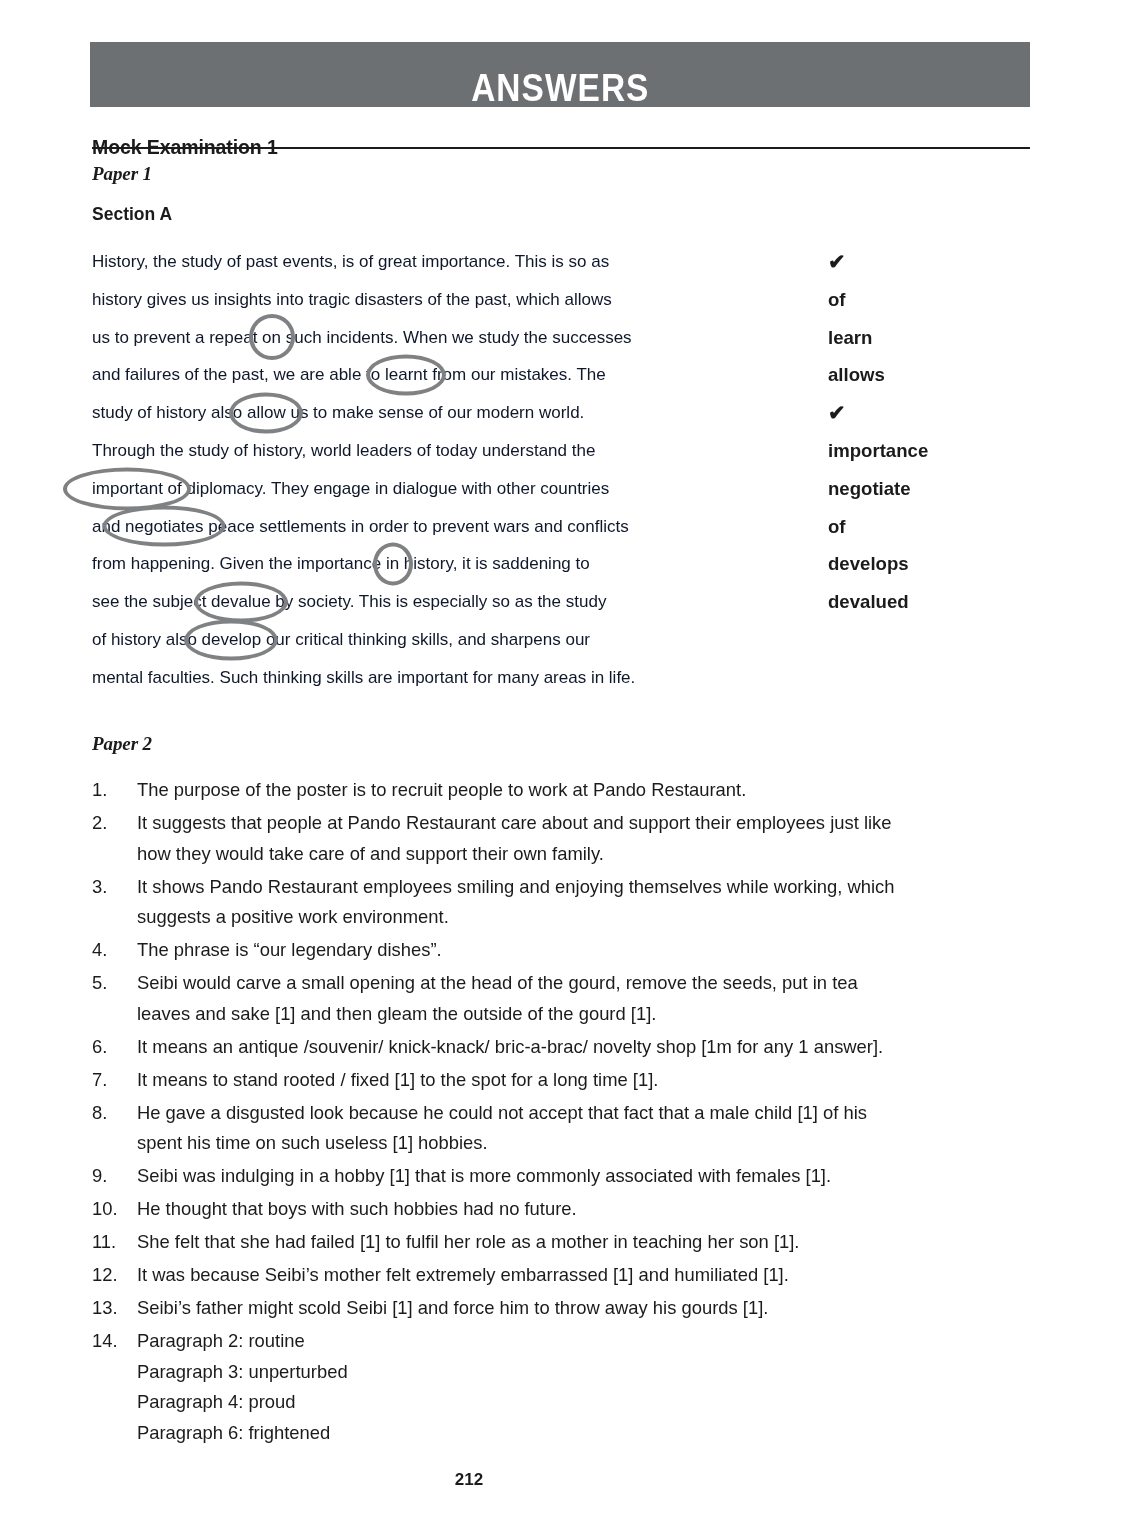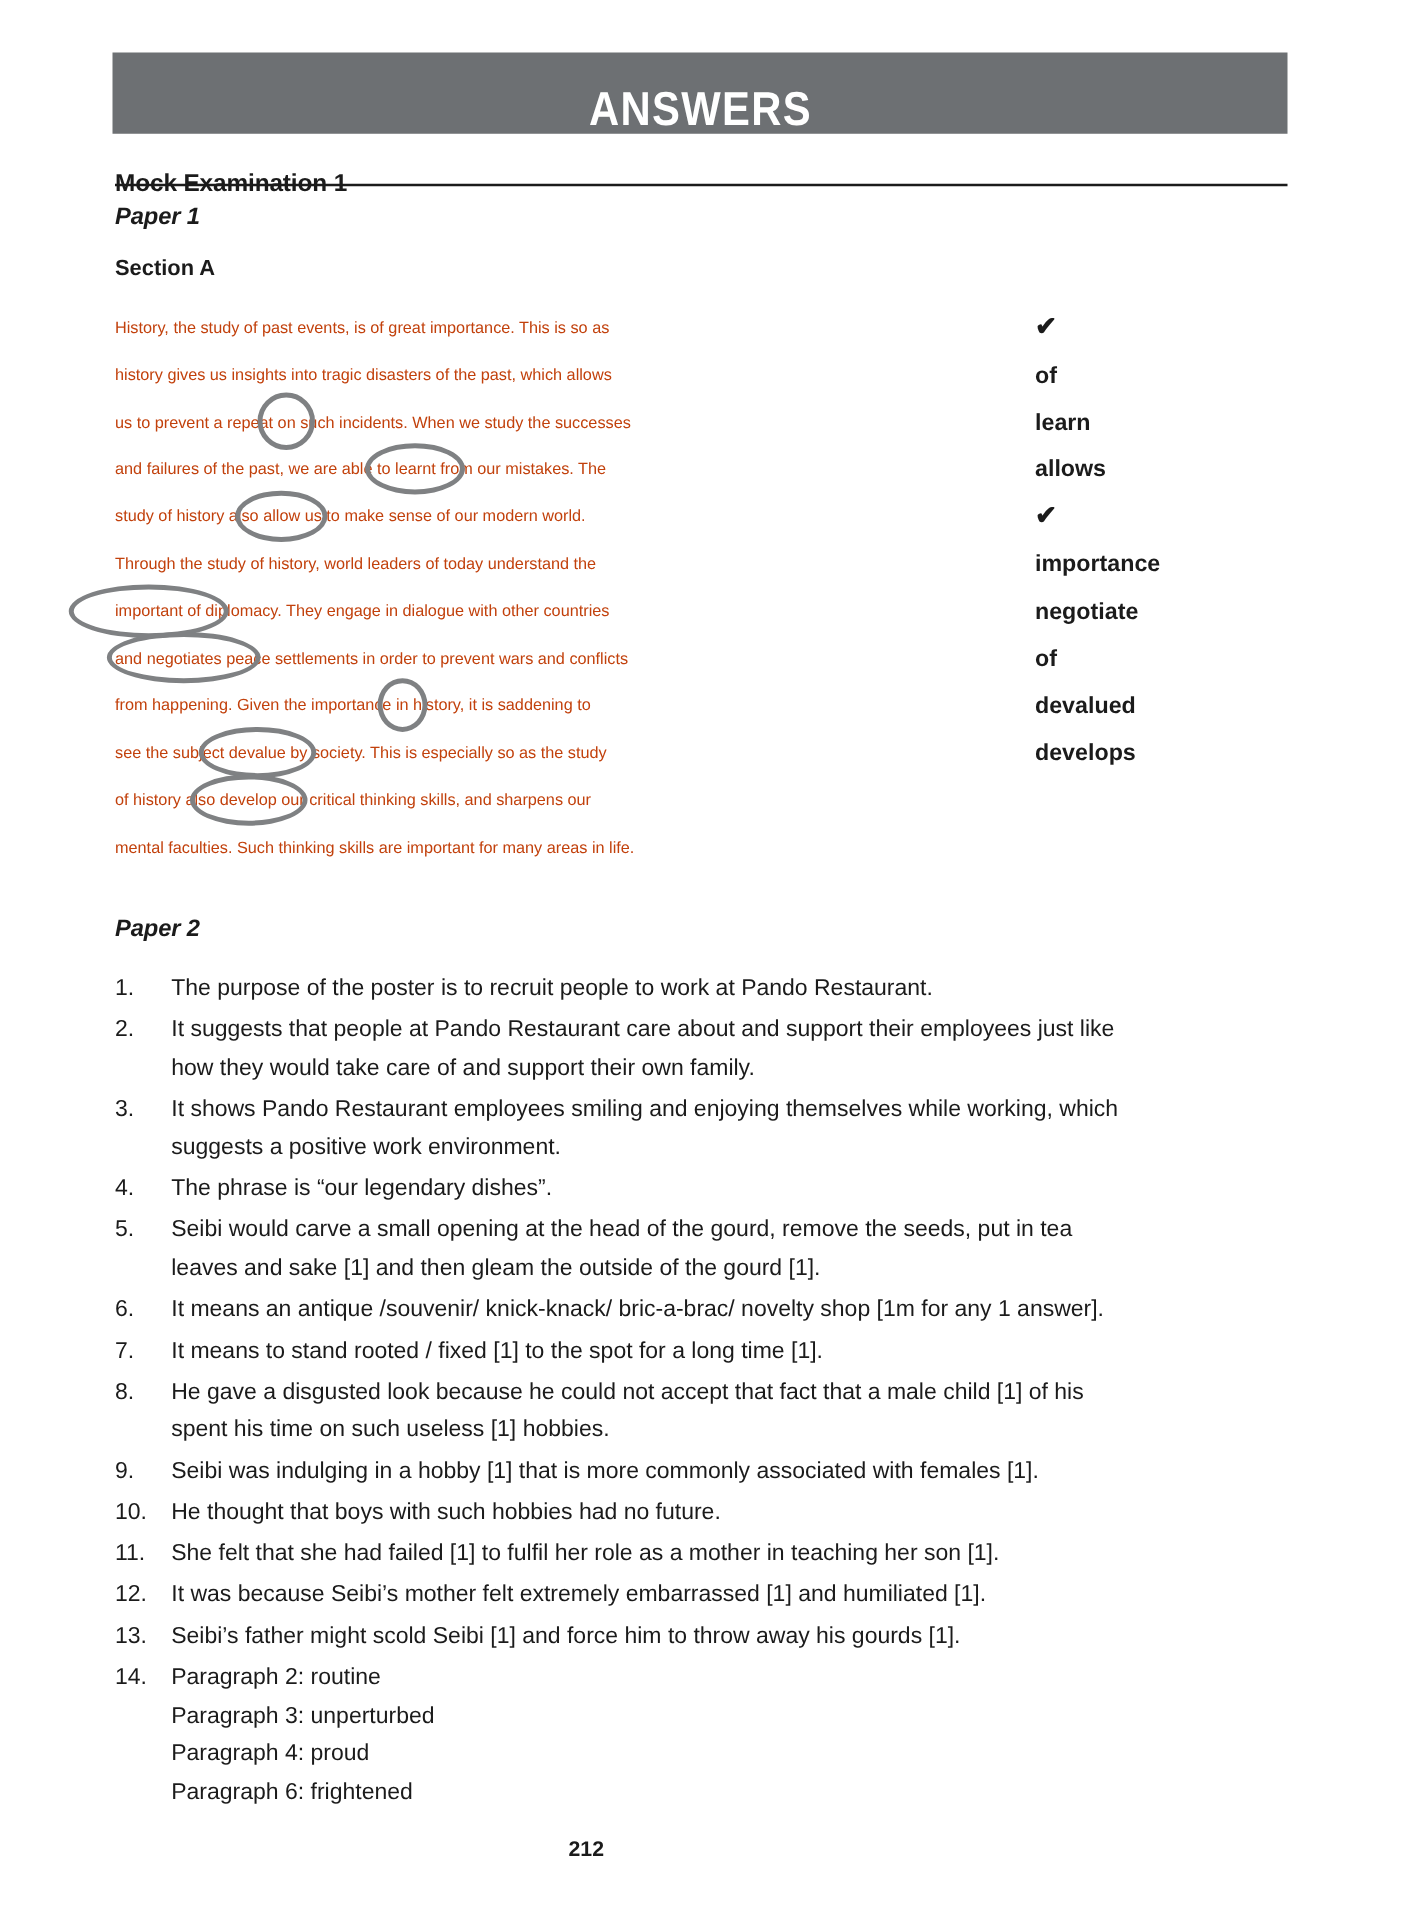--- a/index.html
+++ b/index.html
@@ -66,43 +66,44 @@
     background: #1b1b1b;
   }
 
   .paper-heading {
     position: absolute;
     left: 92px;
     font-size: 19px;
     font-style: italic;
     font-weight: bold;
     letter-spacing: -0.1px;
+    font-family: Liberation Serif, serif;
   }
   #paper1-heading { top: 163px; }
   #paper2-heading { top: 733px; }
 
   .section-heading {
     position: absolute;
     left: 92px;
     top: 204px;
     font-size: 17.5px;
     font-weight: bold;
   }
 
   
   .passage {
     position: absolute;
     left: 92px;
     top: 243px;
     width: 706px;
-    font-size: 13px;
+    font-size: 17px;
     line-height: 37.8px;
     text-align: justify;
     text-justify: inter-word;
-    color: #c2410c;
+    color: #0f172a;
   }
   .passage .ln { display: block; white-space: nowrap; }
   .passage .ln.just {
     display: block;
     text-align: justify;
   }
   .passage .ln.just::after {
     content: "";
     display: inline-block;
     width: 100%;
@@ -224,22 +225,22 @@
 
   <div class="answer-column" id="answer-column">
       <span class="ans tick">✔</span>
       <span class="ans">of</span>
       <span class="ans">learn</span>
       <span class="ans">allows</span>
       <span class="ans tick">✔</span>
       <span class="ans">importance</span>
       <span class="ans">negotiate</span>
       <span class="ans">of</span>
+      <span class="ans">develops</span>
       <span class="ans">devalued</span>
-      <span class="ans">develops</span>
     </div>
 
   <div class="paper-heading" id="paper2-heading">Paper 2</div>
 
   <div class="answers-list" id="answers-list">
       <div class="item">
         <div class="num">1.</div>
         <div class="body">
           <span class="sub-line">The purpose of the poster is to recruit people to work at Pando Restaurant.</span>
         </div>

